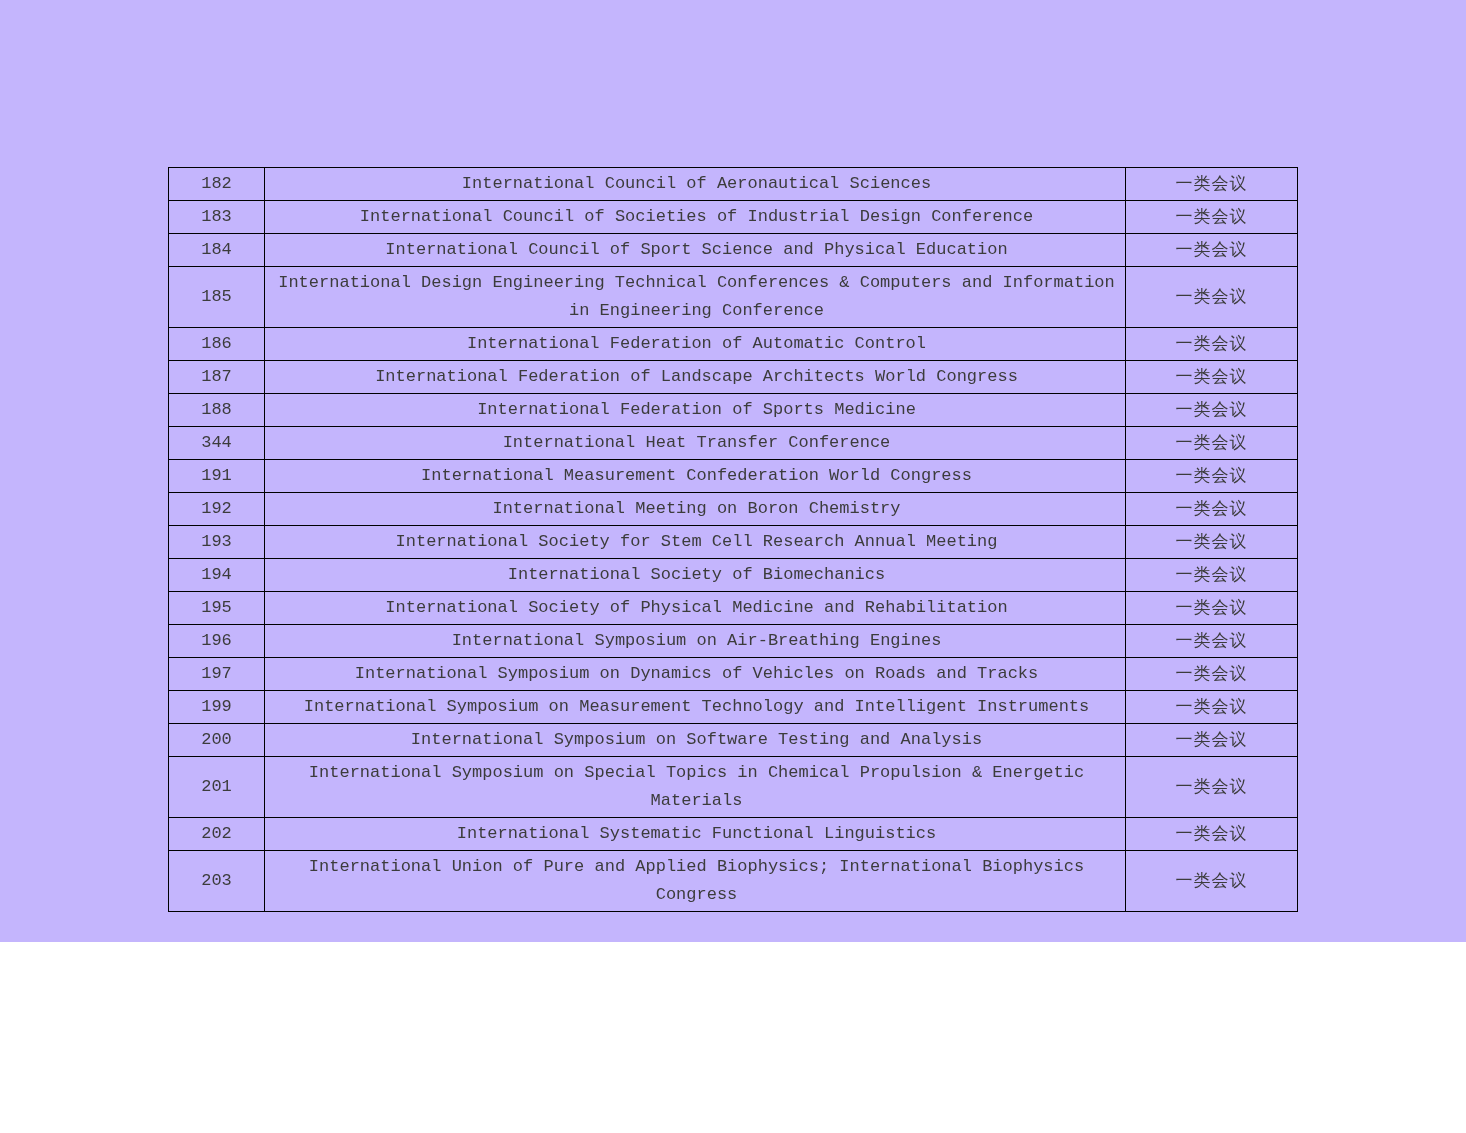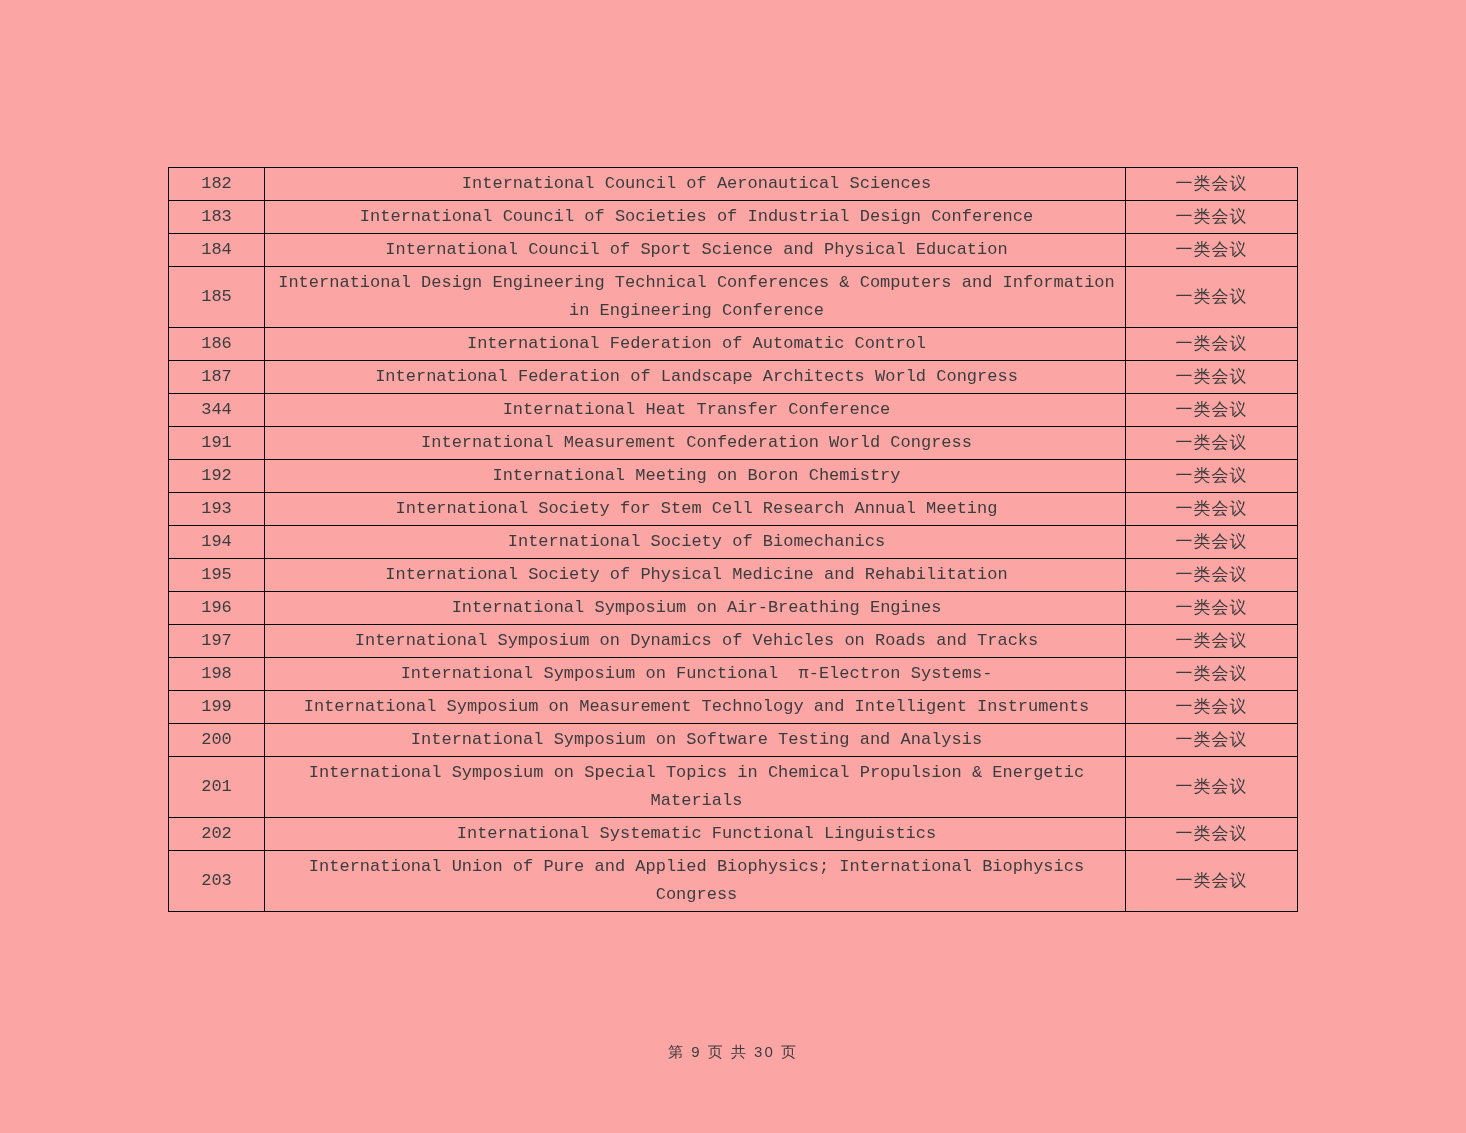--- a/index.html
+++ b/index.html
@@ -3,22 +3,22 @@
 <meta charset="utf-8">
 <style>
   html, body {
     margin: 0;
     padding: 0;
     background: #ffffff;
   }
   .page {
     position: relative;
     width: 1466px;
-    height: 1133px;
-    background: #fca5a5;
+    height: 942px;
+    background: #c4b5fd;
     overflow: hidden;
     font-family: "Liberation Mono", "DejaVu Sans Mono", monospace;
     color: #3c3c3c;
   }
   table.conf-table {
     position: absolute;
     left: 168px;
     top: 167px;
     width: 1130px;
     border-collapse: collapse;
@@ -98,20 +98,25 @@
           <td class="cell-num">186</td>
           <td class="cell-name">International Federation of Automatic Control</td>
           <td class="cell-cat">一类会议</td>
         </tr>
         <tr>
           <td class="cell-num">187</td>
           <td class="cell-name">International Federation of Landscape Architects World Congress</td>
           <td class="cell-cat">一类会议</td>
         </tr>
         <tr>
+          <td class="cell-num">188</td>
+          <td class="cell-name">International Federation of Sports Medicine</td>
+          <td class="cell-cat">一类会议</td>
+        </tr>
+        <tr>
           <td class="cell-num">344</td>
           <td class="cell-name">International Heat Transfer Conference</td>
           <td class="cell-cat">一类会议</td>
         </tr>
         <tr>
           <td class="cell-num">191</td>
           <td class="cell-name">International Measurement Confederation World Congress</td>
           <td class="cell-cat">一类会议</td>
         </tr>
         <tr>
@@ -138,25 +143,20 @@
           <td class="cell-num">196</td>
           <td class="cell-name">International Symposium on Air-Breathing Engines</td>
           <td class="cell-cat">一类会议</td>
         </tr>
         <tr>
           <td class="cell-num">197</td>
           <td class="cell-name">International Symposium on Dynamics of Vehicles on Roads and Tracks</td>
           <td class="cell-cat">一类会议</td>
         </tr>
         <tr>
-          <td class="cell-num">198</td>
-          <td class="cell-name">International Symposium on Functional  π-Electron Systems-</td>
-          <td class="cell-cat">一类会议</td>
-        </tr>
-        <tr>
           <td class="cell-num">199</td>
           <td class="cell-name">International Symposium on Measurement Technology and Intelligent Instruments</td>
           <td class="cell-cat">一类会议</td>
         </tr>
         <tr>
           <td class="cell-num">200</td>
           <td class="cell-name">International Symposium on Software Testing and Analysis</td>
           <td class="cell-cat">一类会议</td>
         </tr>
         <tr>

